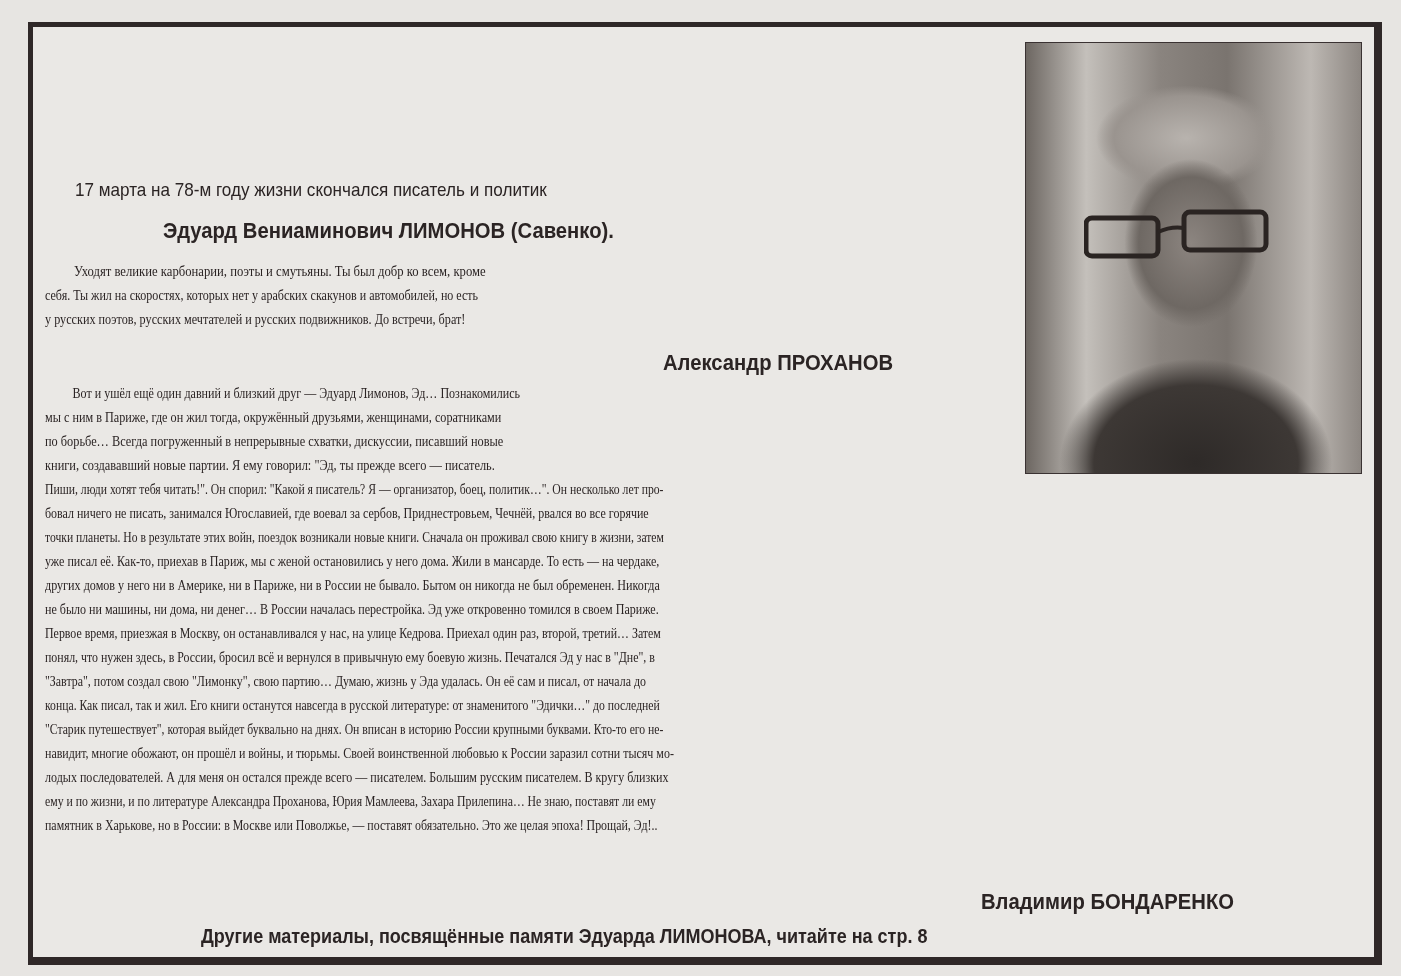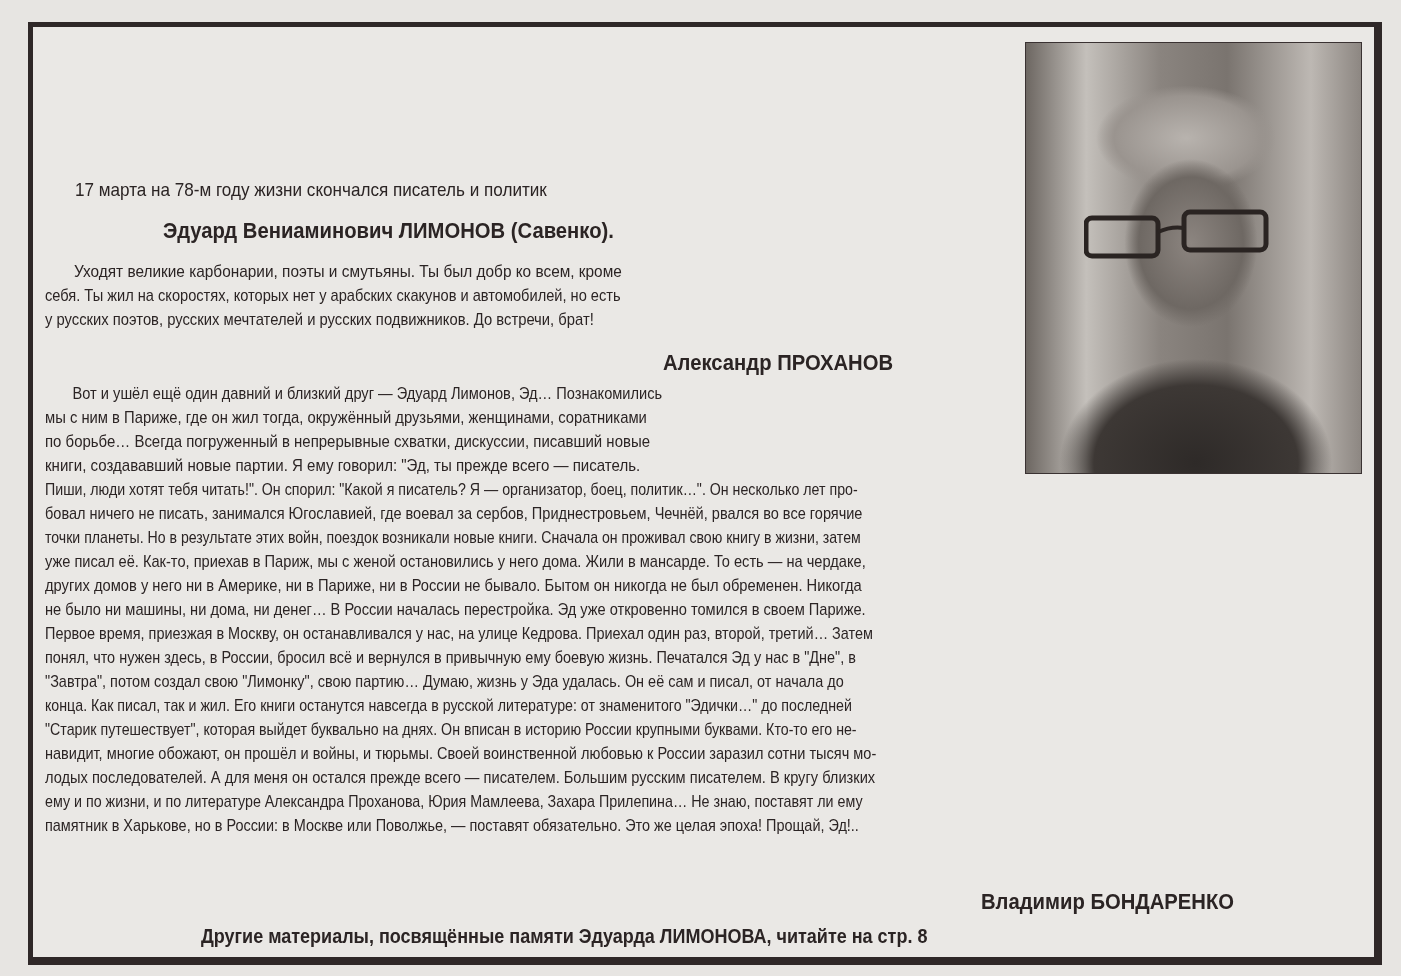--- a/index.html
+++ b/index.html
@@ -58,23 +58,24 @@
     white-space: nowrap;
   }
   .name-line {
     position: absolute; left: 130px; top: 191px;
     font-size: 22px; font-weight: 700; line-height: 26px;
     transform-origin: left top; transform: scaleX(0.92);
     white-space: nowrap;
   }
   .para {
     position: absolute;
-    font-size: 17px; line-height: 24px;
+    font-size: 14px; line-height: 24px;
     text-align: justify;
     text-align-last: left;
+    font-family: Liberation Serif, serif;
   }
   .para .line {
     display: block; white-space: nowrap;
     transform-origin: left top;
   }
   .p1 { left: 12px; top: 233px; width: 970px; }
   .sig1 {
     position: absolute; left: 630px; top: 323px;
     font-size: 22px; font-weight: 700; line-height: 26px;
     transform-origin: left top; transform: scaleX(0.92);

